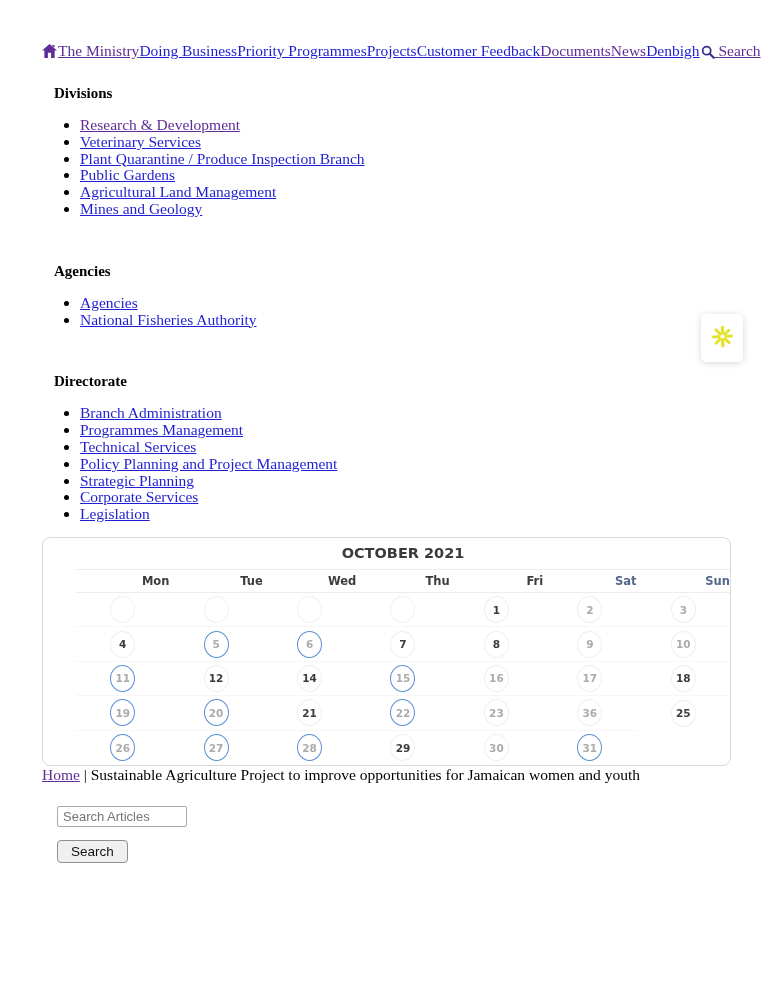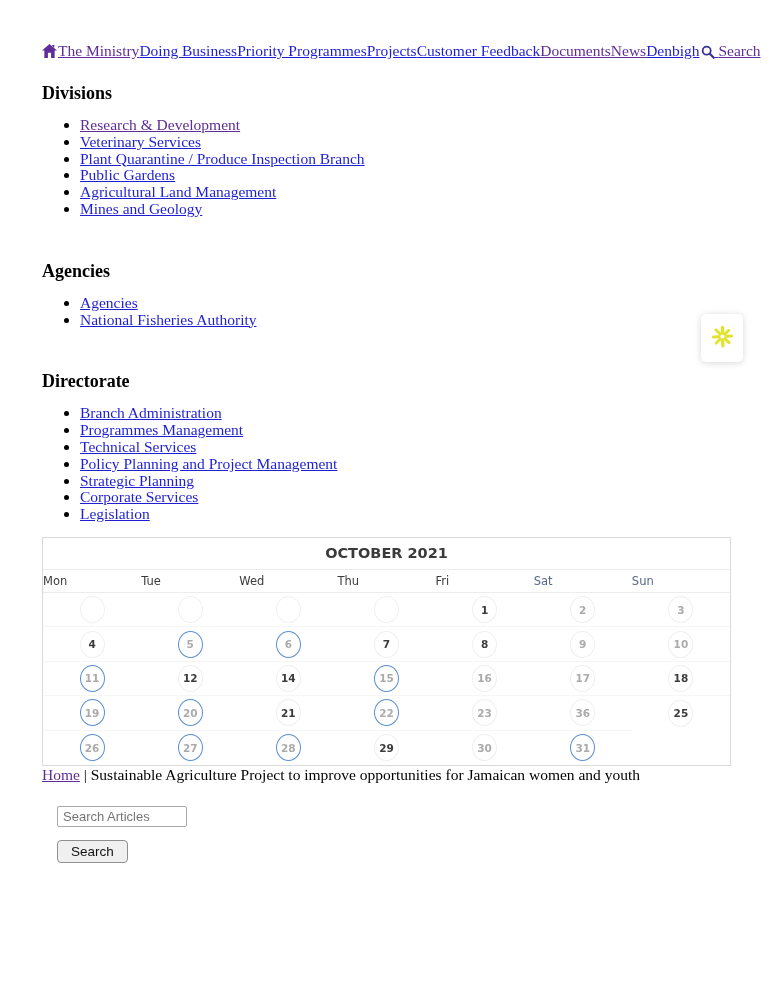--- a/index.html
+++ b/index.html
@@ -9,41 +9,41 @@
 
   
   .topnav{font-size:15.5px;line-height:18px;white-space:nowrap;}
   .topnav a{}
   a.visited{color:var(--link_purple,#5f2d97);}
   a.unvisited{color:var(--link_blue,#1f1fd1);}
   .home-ic{display:inline-block;vertical-align:-2px;margin-right:1px;}
   .mag-ic{display:inline-block;vertical-align:-3px;margin-left:1px;}
 
   
-  h2.sec{font-size:18px;margin:44px 0 0 0;line-height:18px;}
+  h2.sec{font-size:15px;margin:44px 0 0 12px;line-height:18px;}
   h2.sec.first{margin-top:21px;}
   ul.linklist{margin:15px 0 0 0;padding:0 0 0 38px;}
   ul.linklist li{font-size:15.5px;line-height:16.8px;margin:0;}
   ul.linklist a{text-decoration:underline;margin-top:11px;}
 
   
   .access-widget{position:absolute;top:314px;right:30px;width:42px;height:48px;
     background:#fff;border-radius:5px;box-shadow:0 1px 7px rgba(0,0,0,.16);
     display:flex;align-items:center;justify-content:center;cursor:pointer;}
 
   
   .calendar{margin-top:14px;width:689px;border:1px solid var(--border,#d9d9d9);
-    border-radius:0;font-family:"DejaVu Sans","Liberation Sans",sans-serif;
-    box-sizing:border-box;background:#fff;}
+    border-radius:8px;font-family:"DejaVu Sans","Liberation Sans",sans-serif;
+    box-sizing:border-box;background:#fff;padding-left:33px;}
   .cal-title{height:31px;display:flex;align-items:center;justify-content:center;
     font-size:14.5px;font-weight:600;color:#3a3a3a;
     border-bottom:1px solid #ececec;}
   .cal-dow{display:grid;grid-template-columns:repeat(7,1fr);height:22px;
     align-items:center;border-bottom:1px solid #ececec;}
-  .cal-dow span{text-align:left;font-size:11.5px;font-weight:400;}
+  .cal-dow span{text-align:right;font-size:11.5px;font-weight:700;}
   .cal-dow .wd{color:#3c3c3c;}
   .cal-dow .we{color:var(--weekend_header,#56688a);}
   .cal-grid{display:grid;grid-template-columns:repeat(7,1fr);
     grid-auto-rows:34.4px;}
   .cal-cell{display:flex;align-items:center;justify-content:center;
     border-bottom:1px solid #f6f6f6;}
   .cal-grid .cal-cell:nth-last-child(-n+7){border-bottom:none;}
   .day-badge{width:25px;height:27px;border-radius:50%;
     display:inline-flex;align-items:center;justify-content:center;
     font-size:10.5px;font-weight:600;box-sizing:border-box;

